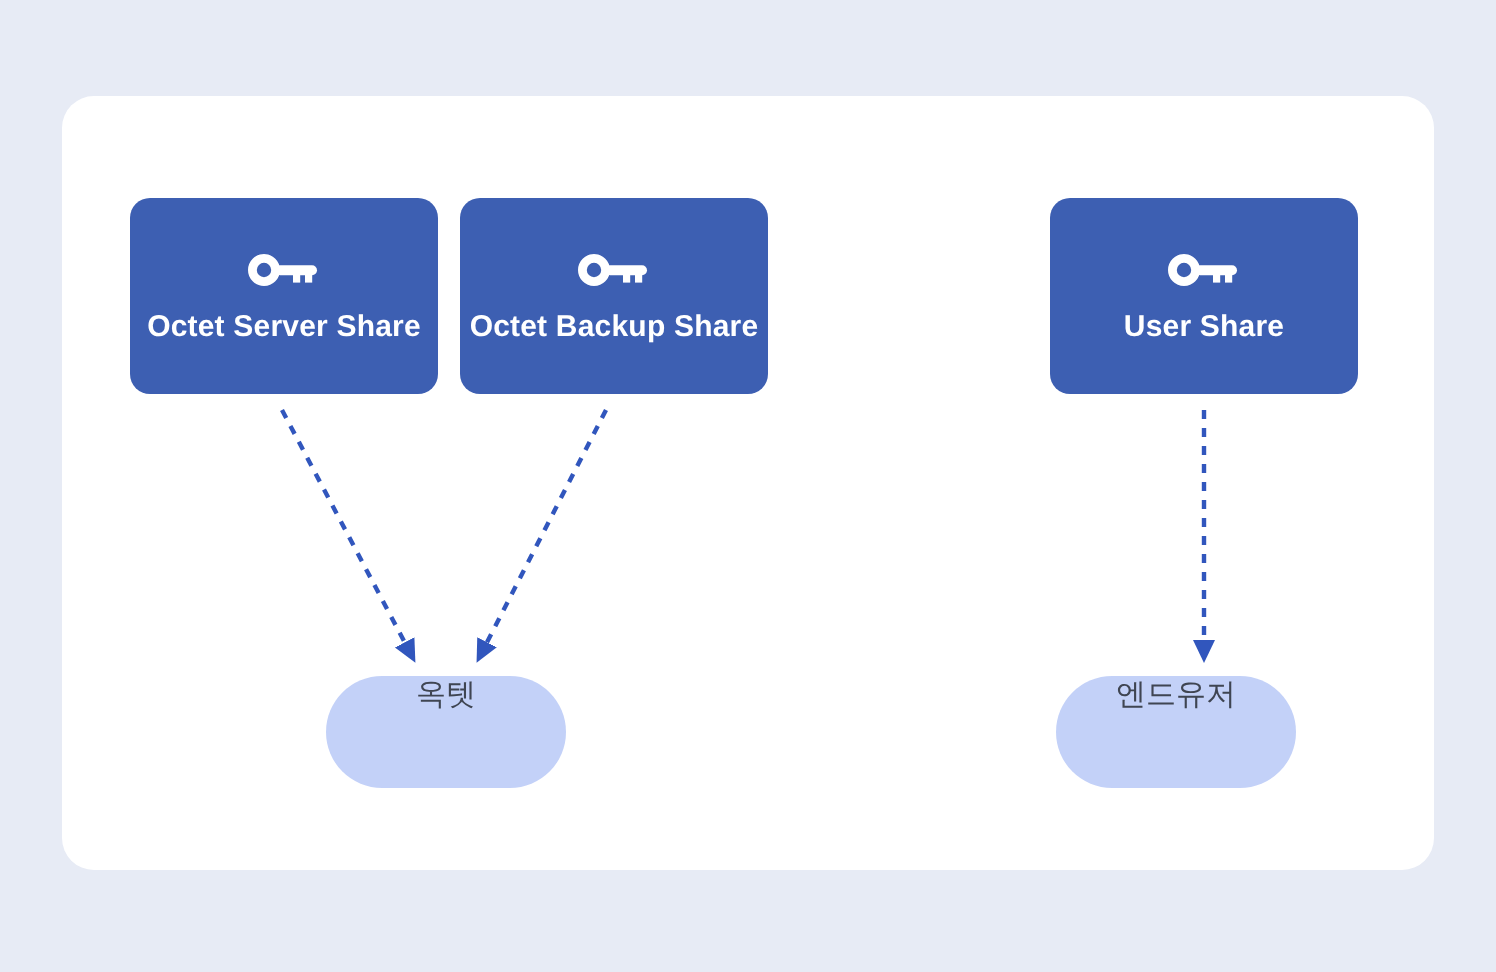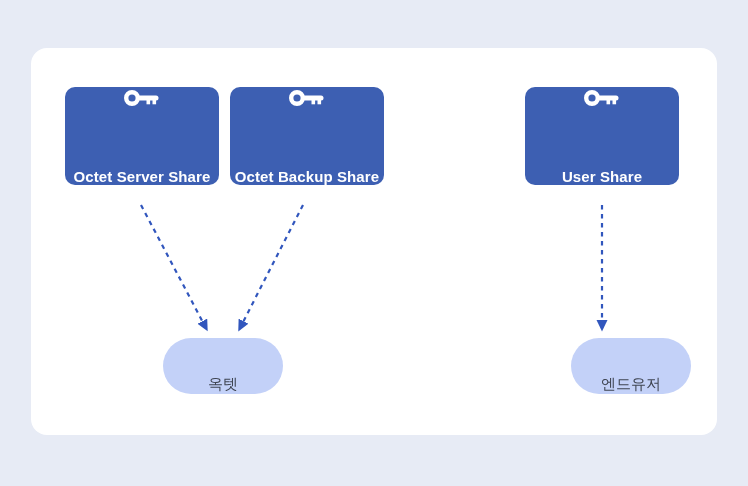--- a/index.html
+++ b/index.html
@@ -12,59 +12,59 @@
   .canvas { position: relative; width: 748px; height: 486px; }
   .card {
     position: absolute;
     left: 31px; top: 48px;
     width: 686px; height: 387px;
     background: #ffffff;
     border-radius: 16px;
   }
   .share-box {
     position: absolute;
-    top: 39px;
+    top: 51px;
     width: 154px; height: 98px;
     background: #3d5fb2;
     border-radius: 10px;
     display: flex;
     flex-direction: column;
     align-items: center;
-    justify-content: space-between;
+    justify-content: center;
     gap: 9px;
   }
   .share-box .key-wrap { height: 22px; display: flex; align-items: center; }
   .share-label {
     color: #ffffff;
     font-weight: bold;
     font-size: 15px;
     letter-spacing: 0.1px;
     white-space: nowrap;
   }
   .node-0 { left: 34px; }
   .node-1 { left: 199px; }
   .node-2 { left: 494px; }
   .pill {
     position: absolute;
     top: 290px;
     width: 120px; height: 56px;
     background: #c3d1f8;
     border-radius: 28px;
     display: flex;
-    align-items: flex-end;
+    align-items: flex-start;
     justify-content: center;
   }
   .pill-label {
     color: #3f4552;
     font-size: 15px;
     white-space: nowrap;
   }
   .group-0 { left: 132px; }
   .group-1 { left: 322px; }
-  .group-2 { left: 540px; font-family: Liberation Serif, serif; }
+  .group-2 { left: 497px; font-family: Liberation Serif, serif; }
   .arrows {
     position: absolute;
     left: 0; top: 0;
     width: 748px; height: 486px;
     pointer-events: none;
   }
   .arrow-line {
     stroke: #3156bd;
     stroke-width: 2.2;
     stroke-dasharray: 4.5 4.5;

